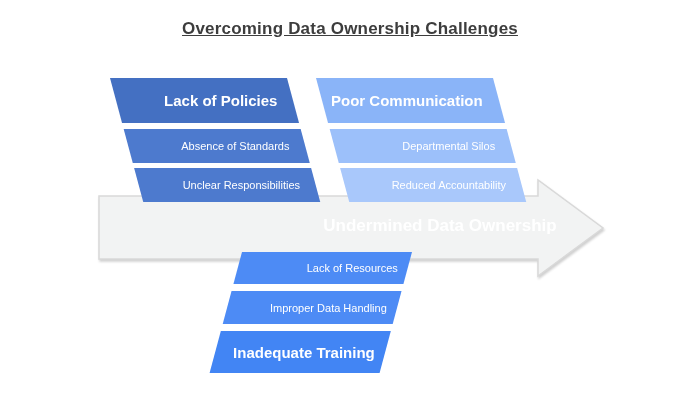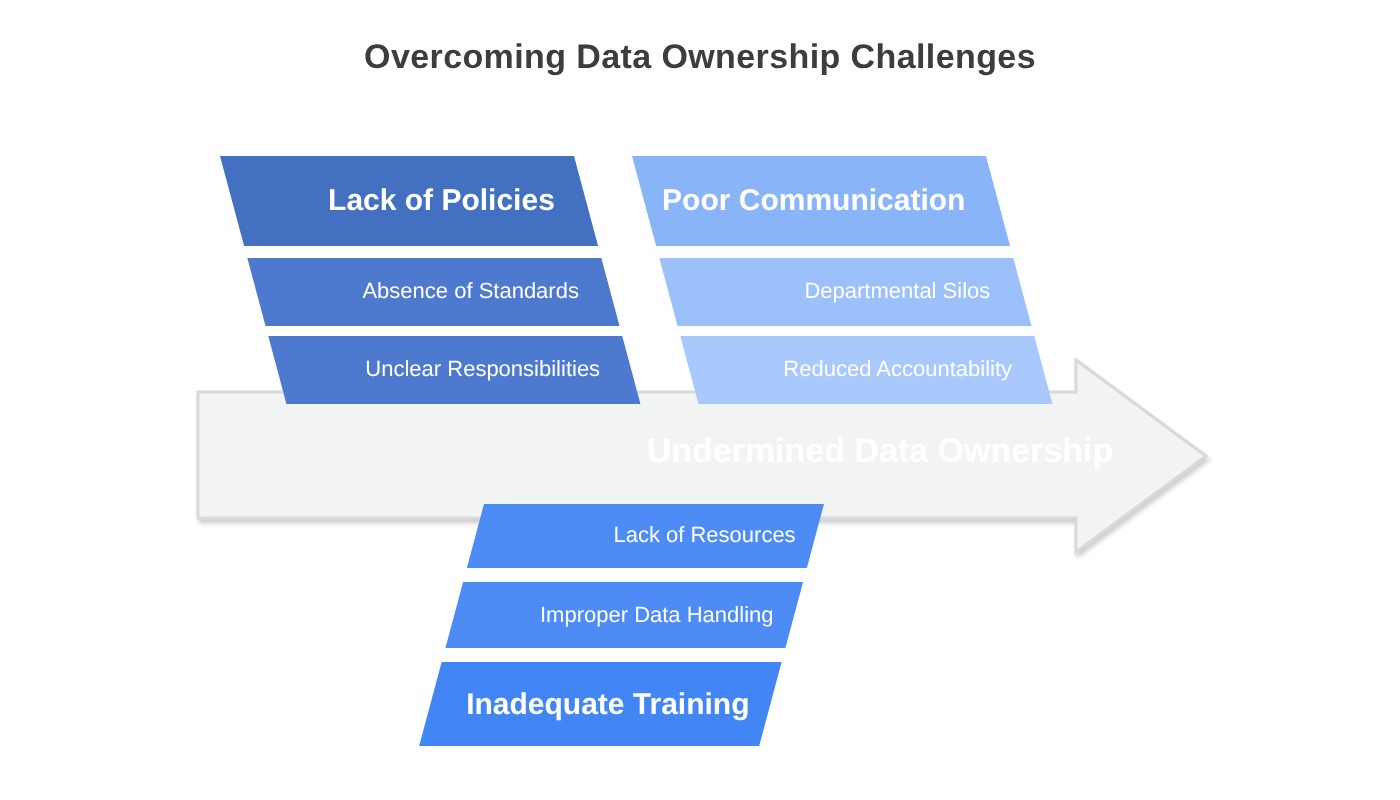--- a/index.html
+++ b/index.html
@@ -2,21 +2,21 @@
 <html><head>
 <meta charset="utf-8">
 <style>
   html,body{margin:0;padding:0;background:#ffffff;}
   .canvas{
     position:relative;width:700px;height:400px;background:#ffffff;overflow:hidden;
     font-family:"Liberation Sans","DejaVu Sans",sans-serif;
   }
   .title{
     position:absolute;left:0;right:0;top:19px;text-align:center;
-    font-size:17px;font-weight:bold;color:#3d3d3d;letter-spacing:.2px;
+    font-size:17px;font-weight:bold;color:#3d3d3d;letter-spacing:.2px;text-decoration:underline;
   }
   
   .arrow-svg{position:absolute;left:0;top:0;width:700px;height:400px;}
   .arrow-label{
     position:absolute;left:290px;top:216px;width:300px;text-align:center;
     font-size:17px;font-weight:bold;color:#ffffff;z-index:3;
   }
   
   .group{position:absolute;z-index:2;}
   .group-topleft{left:110px;top:78px;width:177px;height:123px;transform:skewX(15deg);transform-origin:top left;}

